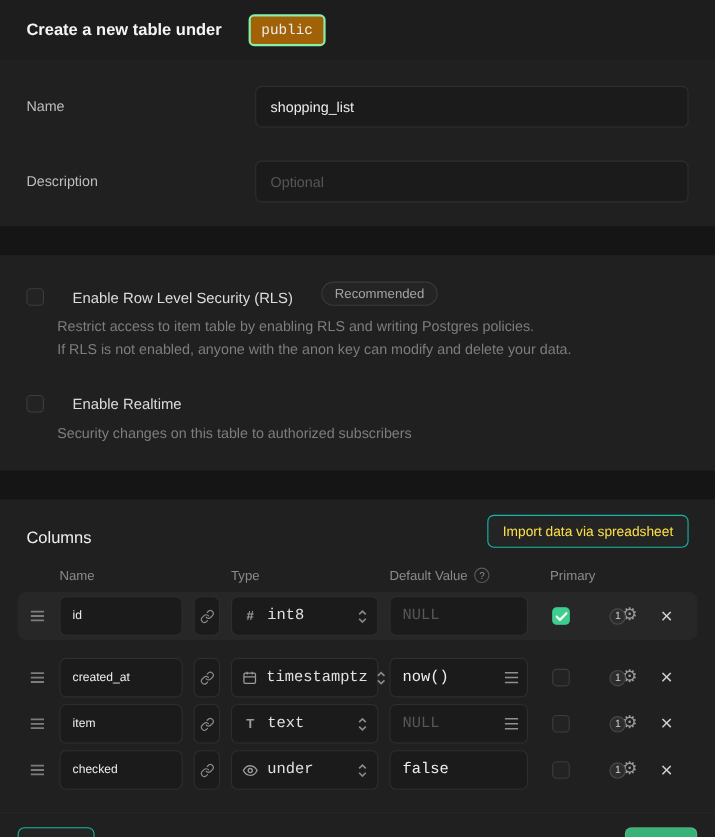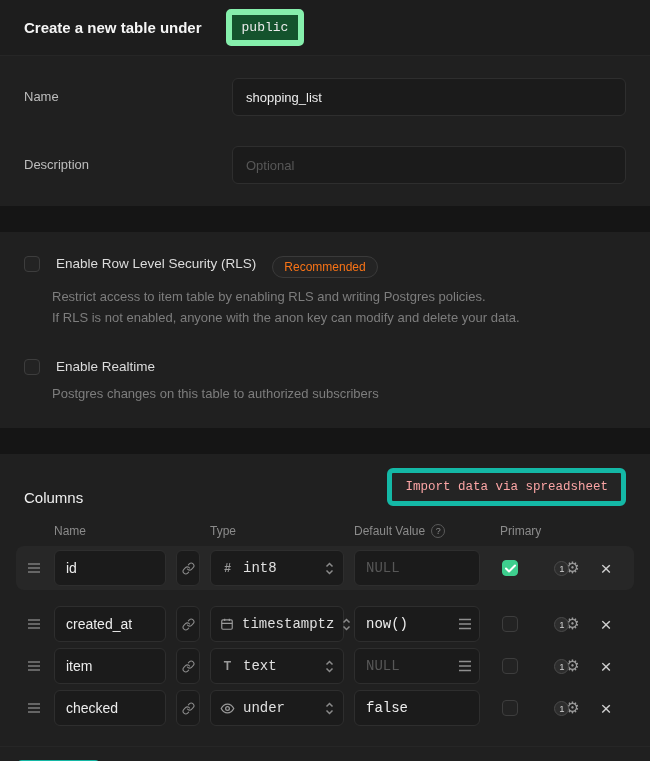--- a/index.html
+++ b/index.html
@@ -13,67 +13,67 @@
     font-family:"Liberation Sans","DejaVu Sans",sans-serif;
     color:#e8e8e8;font-size:13px;overflow:hidden;
   }
   .modal{width:650px;height:761px;display:flex;flex-direction:column;background:#161616}
 
   
   .hdr{height:56px;flex:none;display:flex;align-items:center;gap:24px;padding:0 24px;
        background:#1d1d1d;border-bottom:1px solid #262626}
   .hdr-title{font-size:15px;font-weight:700;color:#f5f5f5}
   .schema-chip{font-family:"Liberation Mono","DejaVu Sans Mono",monospace;font-size:13px;
-       background:#14532d;border:6px solid #86efac;border-radius:5px;padding:5px 10px;color:#ececec}
+       background:#a16207;border:2px solid #86efac;border-radius:5px;padding:5px 10px;color:#ececec}
 
   .sec{background:#202020}
   .gap{height:26px;flex:none;background:#151515}
 
   
   .form-sec{padding:22px 24px;flex:none}
   .field-row{display:flex;align-items:flex-start}
   .field-row + .field-row{margin-top:30px}
   .field-row label{width:208px;flex:none;padding-top:11px;color:#bdbdbd}
   .text-input{flex:1;height:38px;background:#1b1b1b;border:1px solid #2e2e2e;border-radius:6px;
        padding:0 13px;color:#ededed;font-size:13px;outline:none;font-family:inherit}
   input::placeholder{color:#575757}
 
   
   .toggles-sec{padding:24px;flex:none}
   .toggle-block + .toggle-block{margin-top:30px}
-  .toggle-row{display:flex;align-items:flex-start;gap:16px}
+  .toggle-row{display:flex;align-items:flex-end;gap:26px}
   .checkbox{width:16px;height:16px;flex:none;border:1px solid #3d3d3d;border-radius:4px;
        background:#232323;display:flex;align-items:center;justify-content:center;cursor:pointer}
   .checkbox svg{display:none}
   .checkbox.checked{background:var(--brand-green);border-color:var(--brand-green)}
   .checkbox.checked svg{display:block}
   .toggle-label{font-size:13.5px;color:#dcdcdc}
-  .badge{font-size:12px;color:#f97316;border:1px solid #3a3a3a;background:#242424;
+  .badge{font-size:12px;color:#a3a3a3;border:1px solid #3a3a3a;background:#242424;
        border-radius:999px;padding:3px 11px}
   .toggle-desc{margin:8px 0 0 28px;color:#7d7d7d;line-height:1.65}
 
   
   .columns-sec{padding:14px 24px 14px;flex:none}
   .columns-head{display:flex;align-items:flex-end;justify-content:space-between}
   .columns-title{font-size:15px;font-weight:500;color:#f0f0f0;margin:0}
-  .btn{background:#242424;border:5px solid #14b8a6;color:#fca5a5;border-radius:6px;
-       font-size:12.5px;padding:7px 13px;cursor:pointer;font-family:Liberation Mono, monospace}
+  .btn{background:#242424;border:1px solid #14b8a6;color:#fde047;border-radius:6px;
+       font-size:12.5px;padding:7px 13px;cursor:pointer;font-family:Liberation Sans, sans-serif}
 
   .grid{display:grid;grid-template-columns:20px 112px 24px 134px 126px 40px 46px 20px;
        column-gap:10px;align-items:center}
   .header-grid{margin:18px 0 8px;font-size:12px;color:#8b8b8b}
   .primary-h{padding-left:10px}
   .with-q{display:flex;align-items:flex-start;gap:6px}
   .qmark{width:14px;height:14px;flex:none;border:1px solid #5a5a5a;border-radius:50%;
        font-size:9px;display:flex;align-items:center;justify-content:center;color:#8b8b8b}
 
   .col-row{margin-bottom:6px}
   .col-row.highlight{background:#272727;border-radius:8px;padding:4px 8px;margin:0 -8px 16px}
   .cell-input{height:36px;width:100%;background:#1b1b1b;border:1px solid #2e2e2e;border-radius:6px;
-       padding:0 11px;color:#ededed;font-size:14px;outline:none;font-family:inherit}
+       padding:0 11px;color:#ededed;font-size:11px;outline:none;font-family:inherit}
   .mono, .default-wrap .cell-input, .type-label{
        font-family:"Liberation Mono","DejaVu Sans Mono",monospace;font-size:14px}
   .cell-input.disabled{color:#575757}
   .drag{color:#7c7c7c;display:flex;justify-content:center;cursor:grab}
   .link-btn{width:24px;height:36px;background:#1b1b1b;border:1px solid #2e2e2e;border-radius:6px;
        color:#8a8a8a;display:flex;align-items:center;justify-content:center;cursor:pointer;padding:0}
   .type-select{height:36px;background:#1b1b1b;border:1px solid #2e2e2e;border-radius:6px;
        display:flex;align-items:center;gap:8px;padding:0 9px;cursor:pointer}
   .type-icon{color:#9a9a9a;width:15px;display:flex;justify-content:center;font-size:12px;font-weight:700}
   .type-label{color:#e0e0e0}
@@ -133,21 +133,21 @@
         <div>If RLS is not enabled, anyone with the anon key can modify and delete your data.</div>
       </div>
     </div>
     <div class="toggle-block">
       <div class="toggle-row">
         <div class="checkbox">
           
         </div>
         <span class="toggle-label">Enable Realtime</span>
       </div>
-      <div class="toggle-desc">Postgres changes on this table to authorized subscribers</div>
+      <div class="toggle-desc">Security changes on this table to authorized subscribers</div>
     </div>
   </div>
 
   <div class="gap"></div>
 
   <div class="sec columns-sec">
     <div class="columns-head">
       <h3 class="columns-title">Columns</h3>
       <button class="btn">Import data via spreadsheet</button>
     </div>

